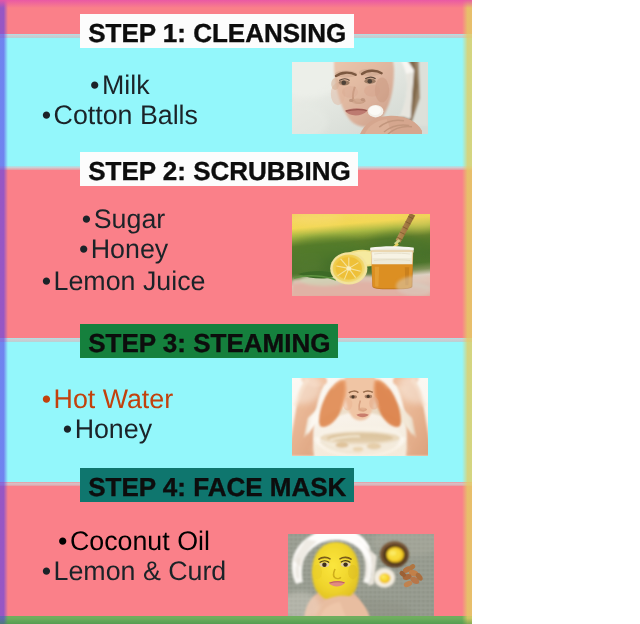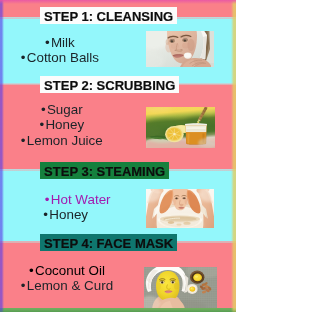--- a/index.html
+++ b/index.html
@@ -223,21 +223,21 @@
         </g>
       </svg>
     </div>
   </div>
 
   <div class="sect" id="sect3" style="top: 169.2px; height: 72px; background: rgb(147, 247, 251);">
     <div class="hbox" id="hb3" style="left: 40.3px; top: -6.9px; height: 17px; background: #15803d;">
       <span class="htext" style="color: rgb(13, 13, 13);">STEP 3: STEAMING</span>
     </div>
     <div class="bullets" style="left:19.6px;top:22.8px">
-      <div class="bullet" style="color: #a21caf; margin-left: 24px;"><span class="dot">•</span><span>Hot Water</span></div>
+      <div class="bullet" style="color: #c2410c;"><span class="dot">•</span><span>Hot Water</span></div>
       <div class="bullet" style="color: rgb(27, 35, 40);"><span class="dot">•</span><span>Honey</span></div>
     </div>
     <div class="photo" id="ph3" style="left:146px;top:20px;width:68px;height:39px">
       <svg viewBox="0 0 68 39" width="68" height="39" preserveAspectRatio="none">
         <defs>
           <linearGradient id="p3bg" x1="0" y1="0" x2="0.3" y2="1">
             <stop offset="0" stop-color="#fbf8f3"></stop>
               <stop offset="0.5" stop-color="#f9f4ec"></stop>
               <stop offset="1" stop-color="#f4ebdd"></stop>
           </linearGradient>

